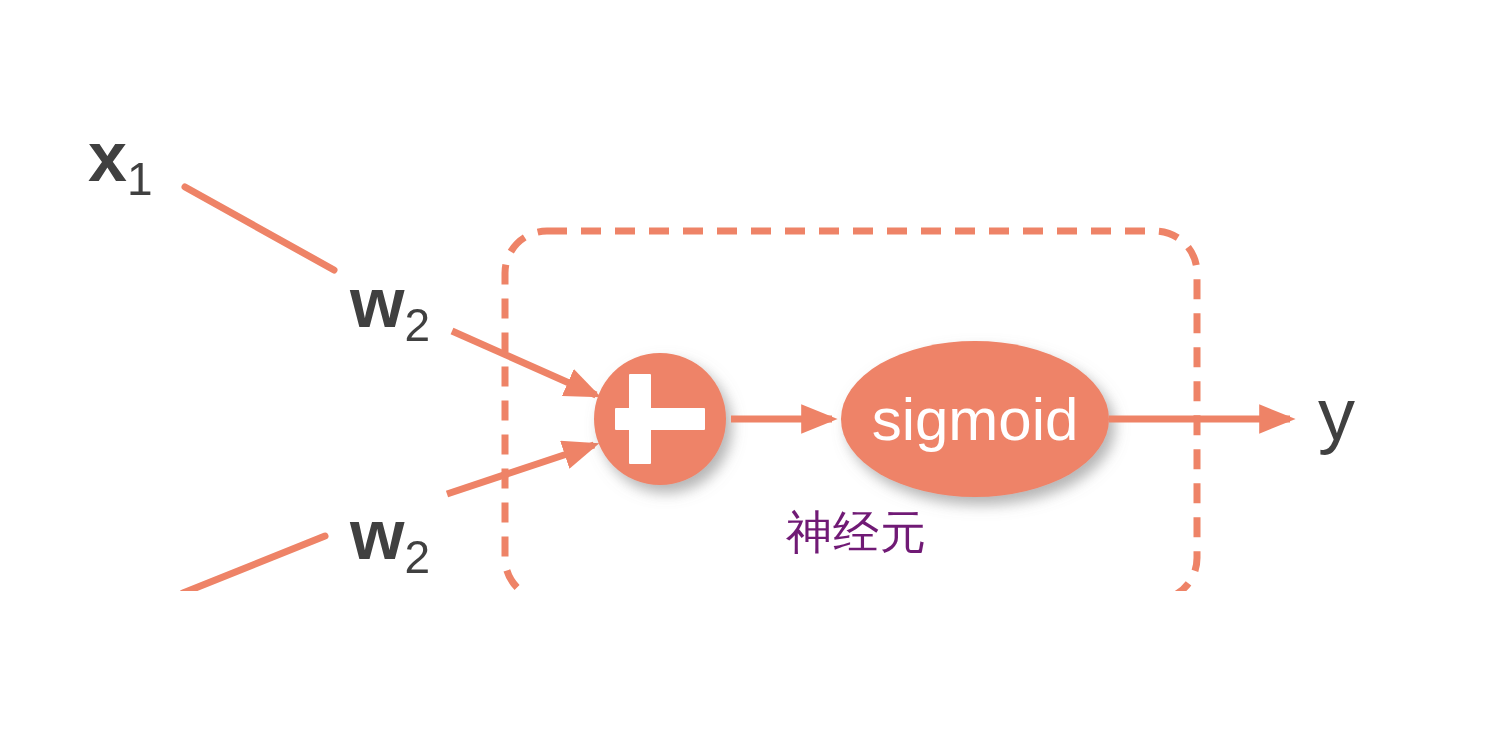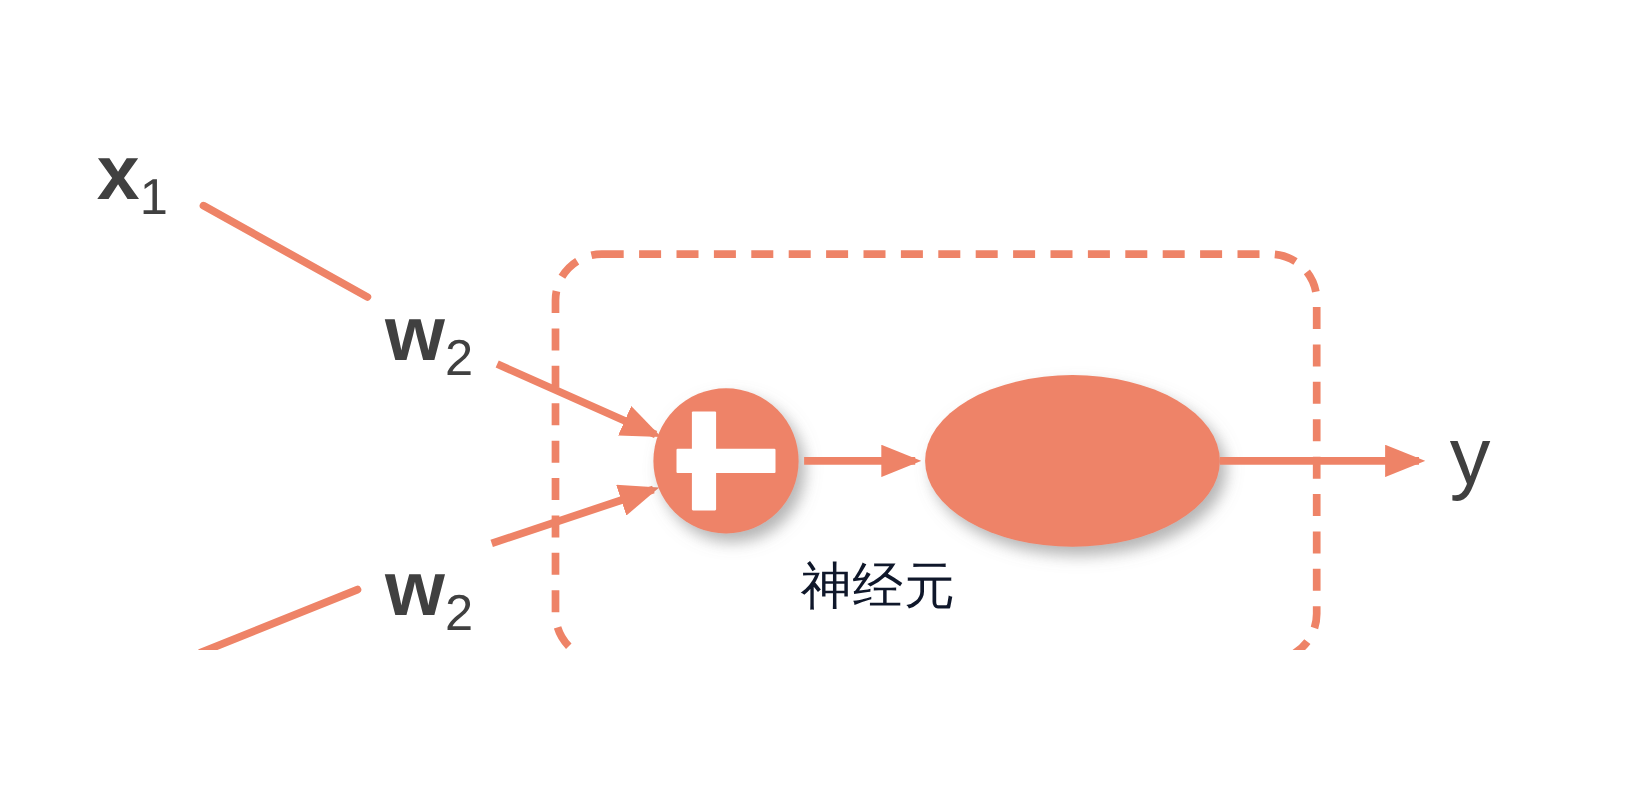--- a/index.html
+++ b/index.html
@@ -49,23 +49,23 @@
   #label-w-top { left: 350px; top: 268px; }
   #label-w-bottom { left: 350px; top: 500px; }
   #label-y {
     left: 1318px;
     top: 378px;
     font-weight: 400;
     font-size: 74px;
   }
   #label-neuron {
     position: absolute;
-    left: 728px;
+    left: 786px;
     top: 502px;
-    color: #0f172a;
+    color: #701a75;
     font-family: Liberation Serif, serif;
     font-size: 46px;
     font-weight: 400;
     letter-spacing: 1px;
     white-space: nowrap;
     user-select: none;
   }
   
   .node-text {
     position: absolute;
@@ -147,20 +147,21 @@
 
   <div class="var-label" id="label-x1"><span>x</span><span class="sub">1</span></div>
 
 
   <div class="var-label" id="label-w-top"><span>w</span><span class="sub">2</span></div>
 
   <div class="var-label" id="label-w-bottom"><span>w</span><span class="sub">2</span></div>
 
   <div class="var-label light" id="label-y">y</div>
 
+  <div class="node-text" id="sigmoid-text">sigmoid</div>
 
   <div id="label-neuron">神经元</div>
 
   <div id="watermark">
     <span id="watermark-text">@拉勾教育</span>
   </div>
 
 </div>
 
 </body></html>

